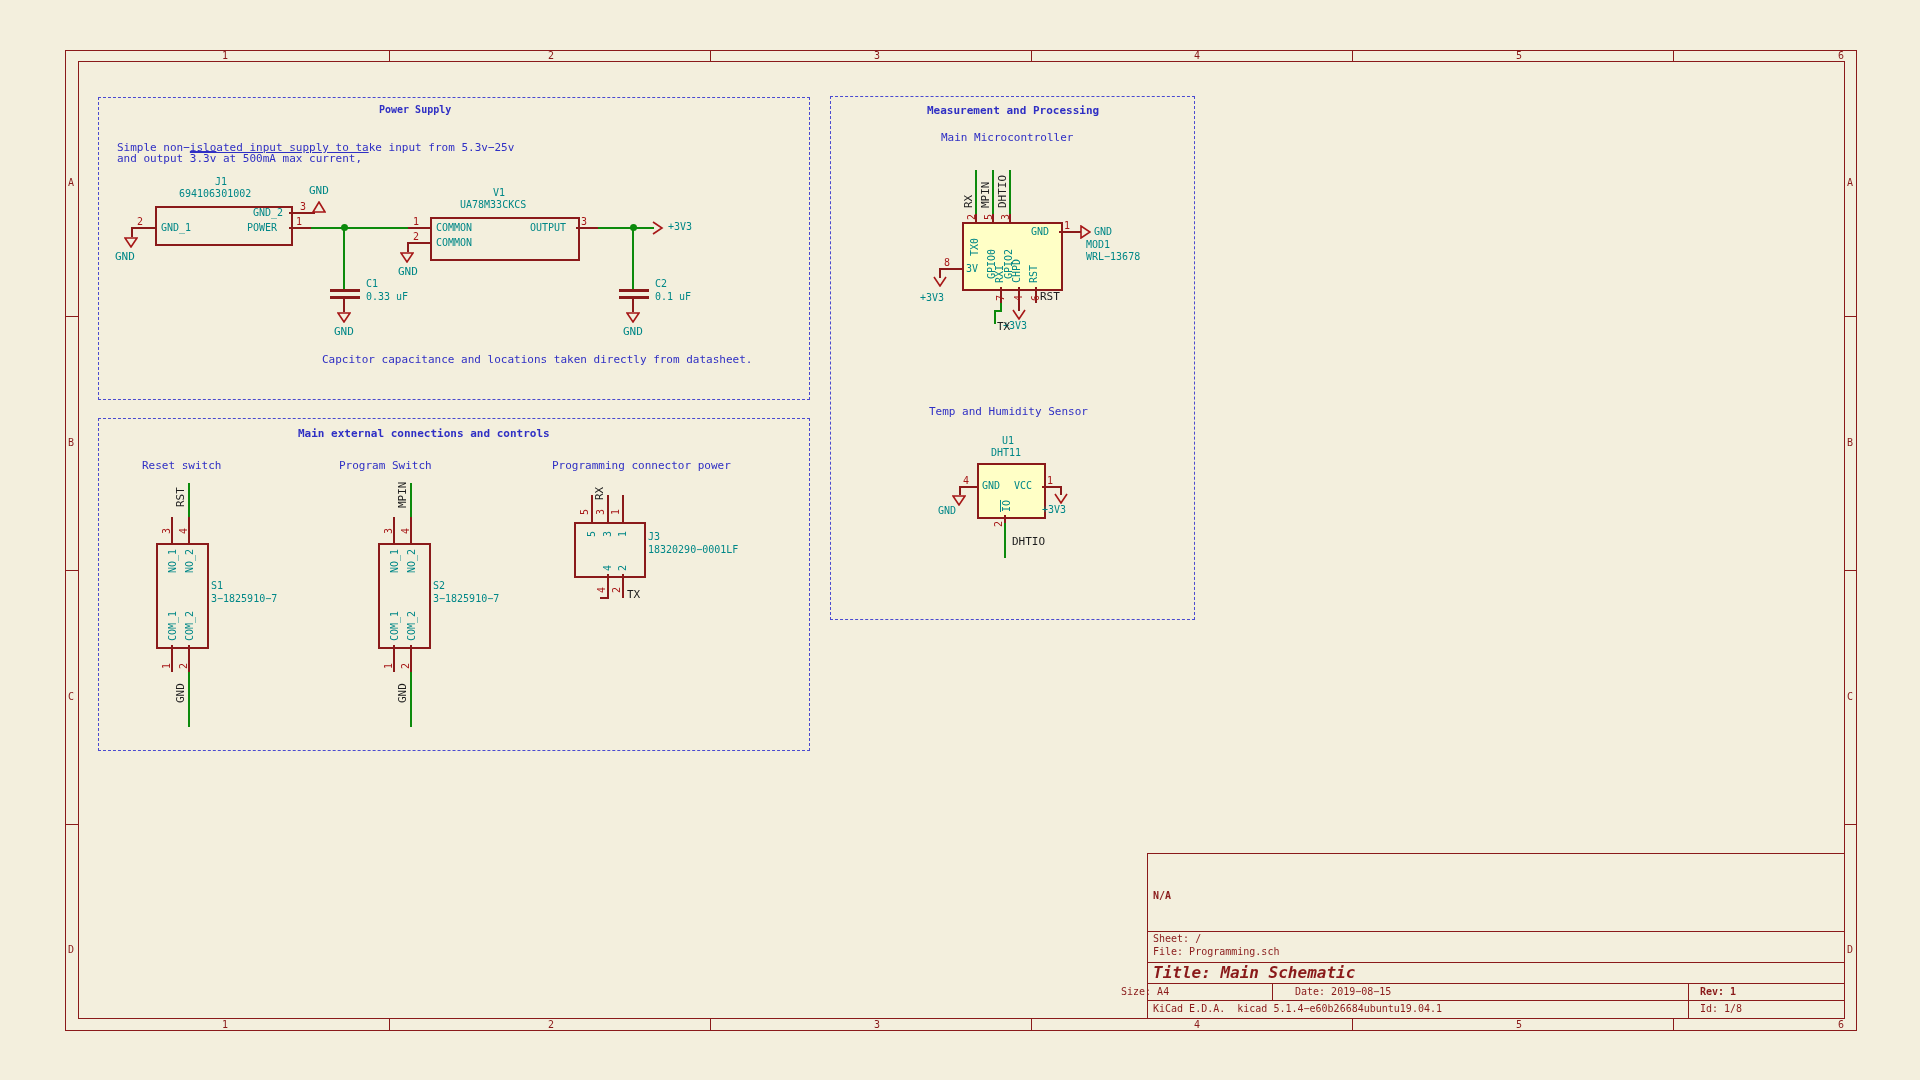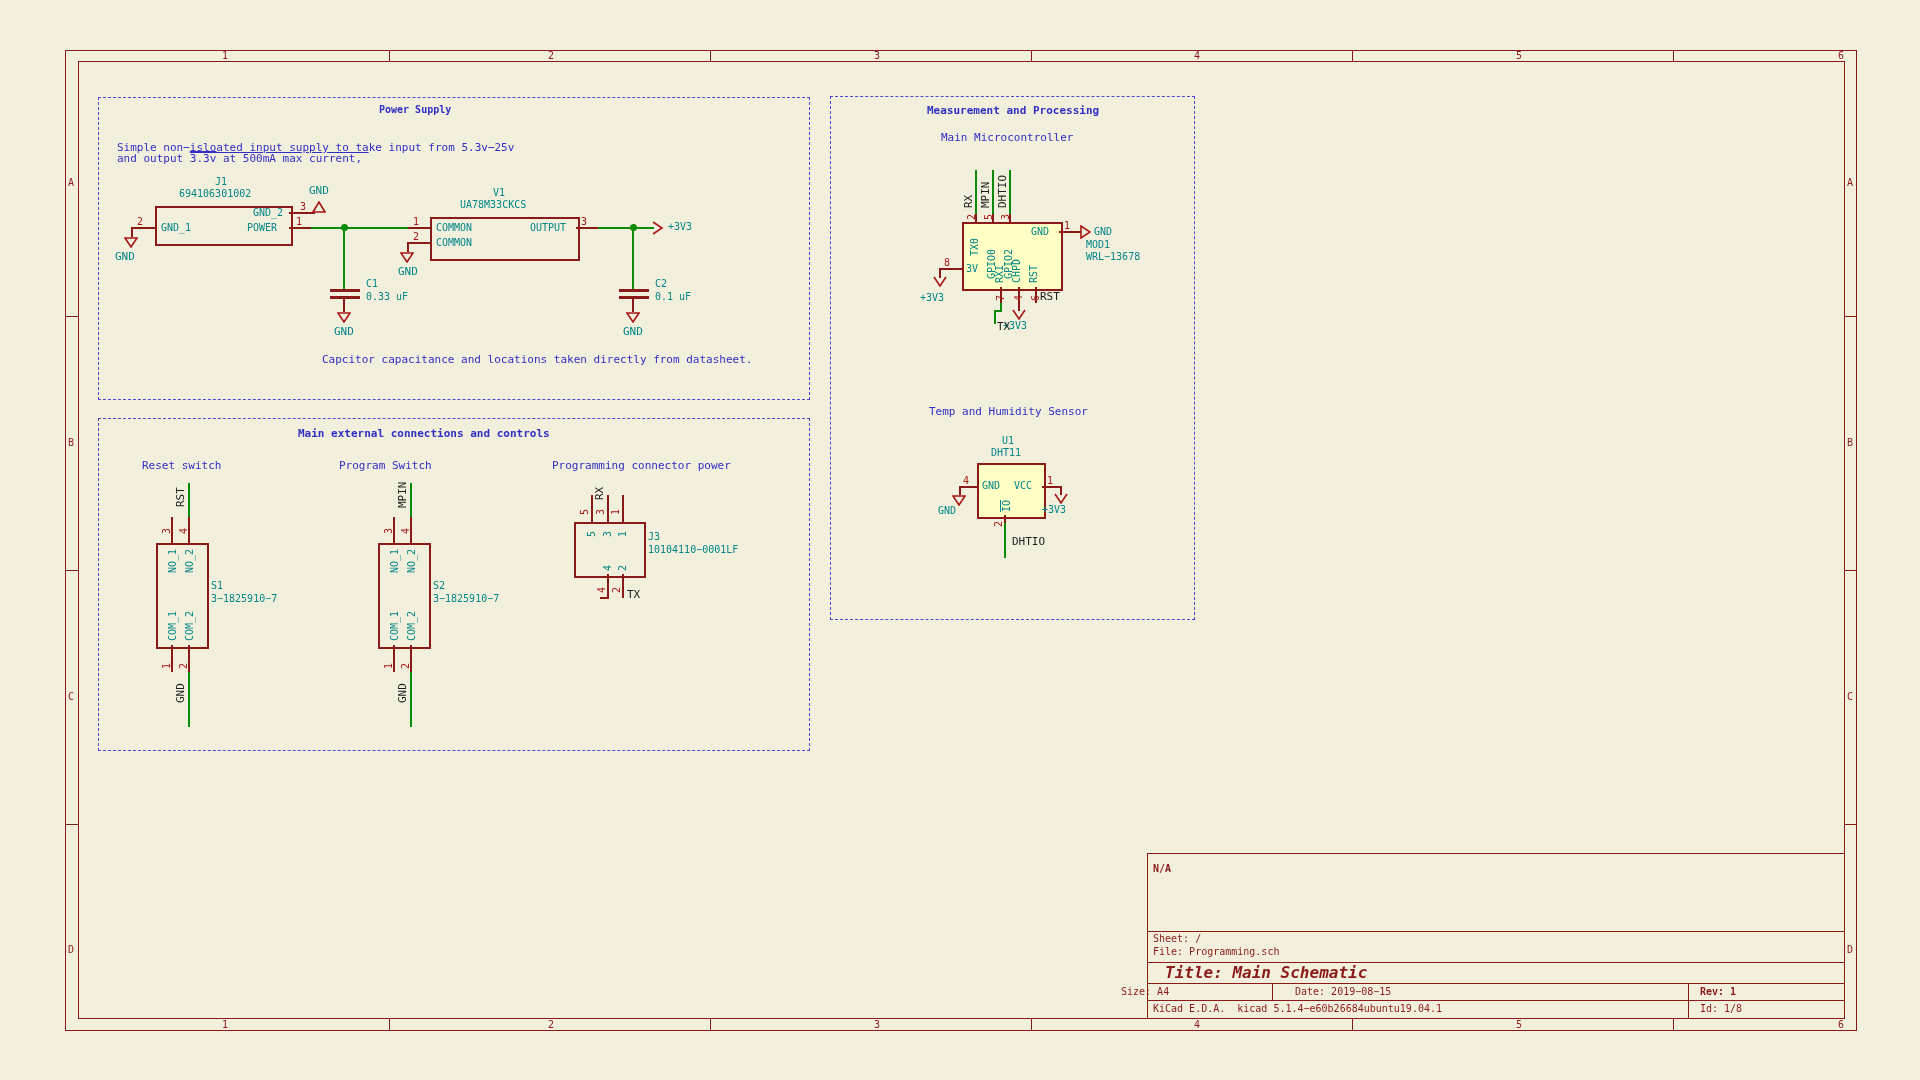--- a/index.html
+++ b/index.html
@@ -1,20 +1,20 @@
 <!DOCTYPE html>
 <html><head>
 <meta charset="utf-8">
 <style>
   html,body{margin:0;padding:0;background:#e9e5d3;}
   #sheet{position:relative;width:1920px;height:1080px;background:#f3efdd;overflow:hidden;
          font-family:"DejaVu Sans Mono",monospace;}
   .t{position:absolute;font:11px/1.15 "DejaVu Sans Mono",monospace;color:#1c1c1c;white-space:pre;}
   .s10{font-size:10px;} .s12{font-size:10px;} .s16{font-size:16px;}
-  .bold{font-weight:bold;} .ital{font-style:italic;margin-left:12px;}
+  .bold{font-weight:bold;} .ital{font-style:italic;}
   .teal{color:#008787;} .blue{color:#2f2fc4;} .red{color:#a61717;} .mar{color:#8a1a1a;} .blk{color:#1c1c1c;}
   .vt{transform-origin:0 0;transform:rotate(-90deg);}
   .ul{text-decoration:underline;} .ol{text-decoration:overline;}
   .ln{position:absolute;background:#8a1a1a;}        
   .wl{position:absolute;background:#0c8a0c;}        
   .dbox{position:absolute;border:1px dashed #4a4ad0;background:transparent;}
   .cbox{position:absolute;border:2px solid #8a1a1a;background:transparent;}
   .ybox{position:absolute;border:2px solid #8a1a1a;background:#ffffc6;}
   .jct{position:absolute;width:7px;height:7px;border-radius:50%;background:#0c8a0c;}
   .sym{position:absolute;}
@@ -75,21 +75,21 @@
   <span class="t s10 mar" style="left:1847px;top:944px">D</span>
 
   <div class="ln" style="left:1147px;top:853px;width:698px;height:1px"></div>
   <div class="ln" style="left:1147px;top:853px;width:1px;height:166px"></div>
   <div class="ln" style="left:1147px;top:931px;width:698px;height:1px"></div>
   <div class="ln" style="left:1147px;top:962px;width:698px;height:1px"></div>
   <div class="ln" style="left:1147px;top:983px;width:698px;height:1px"></div>
   <div class="ln" style="left:1147px;top:1000px;width:698px;height:1px"></div>
   <div class="ln" style="left:1272px;top:983px;width:1px;height:17px"></div>
   <div class="ln" style="left:1688px;top:983px;width:1px;height:36px"></div>
-  <span class="t s12 mar bold" style="left:1153px;top:863px">N/A</span>
+  <span class="t s12 mar bold" style="left:1153px;top:890px">N/A</span>
   <span class="t s12 mar" style="left:1153px;top:933px">Sheet: /</span>
   <span class="t s12 mar" style="left:1153px;top:946px">File: Programming.sch</span>
   <span class="t s16 mar bold ital" style="left:1153px;top:964px">Title: Main Schematic</span>
   <span class="t s12 mar" style="left:1121px;top:986px">Size: A4</span>
   <span class="t s12 mar" style="left:1295px;top:986px">Date: 2019−08−15</span>
   <span class="t s12 mar bold" style="left:1700px;top:986px">Rev: 1</span>
   <span class="t s12 mar" style="left:1153px;top:1003px">KiCad E.D.A.  kicad 5.1.4−e60b26684ubuntu19.04.1</span>
   <span class="t s12 mar" style="left:1700px;top:1003px">Id: 1/8</span>
 
   <div class="dbox" style="left:98px;top:97px;width:710px;height:301px"></div>
@@ -229,21 +229,21 @@
   <span class="t s10 teal vt" style="left:617px;top:537px">1</span>
   <span class="t s10 teal vt" style="left:602px;top:571px">4</span>
   <span class="t s10 teal vt" style="left:617px;top:571px">2</span>
   <div class="ln" style="left:607px;top:574px;width:2px;height:24px"></div>
   <div class="ln" style="left:622px;top:574px;width:2px;height:24px"></div>
   <div class="ln" style="left:600px;top:597px;width:9px;height:2px"></div>
   <span class="t s10 red vt" style="left:596px;top:593px">4</span>
   <span class="t s10 red vt" style="left:611px;top:593px">2</span>
   <span class="t blk" style="left:627px;top:589px">TX</span>
   <span class="t s12 teal" style="left:648px;top:531px">J3</span>
-  <span class="t s12 teal" style="left:648px;top:544px">10104110−0001LF</span>
+  <span class="t s12 teal" style="left:648px;top:544px">18320290−0001LF</span>
 
   <div class="dbox" style="left:830px;top:96px;width:363px;height:522px"></div>
   <span class="t blue bold" style="left:927px;top:105px">Measurement and Processing</span>
   <span class="t blue" style="left:941px;top:132px">Main Microcontroller</span>
 
   <div class="wl" style="left:975px;top:170px;width:2px;height:44px"></div>
   <div class="wl" style="left:992px;top:170px;width:2px;height:44px"></div>
   <div class="wl" style="left:1009px;top:170px;width:2px;height:44px"></div>
   <div class="ln" style="left:975px;top:214px;width:2px;height:8px"></div>
   <div class="ln" style="left:992px;top:214px;width:2px;height:8px"></div>

